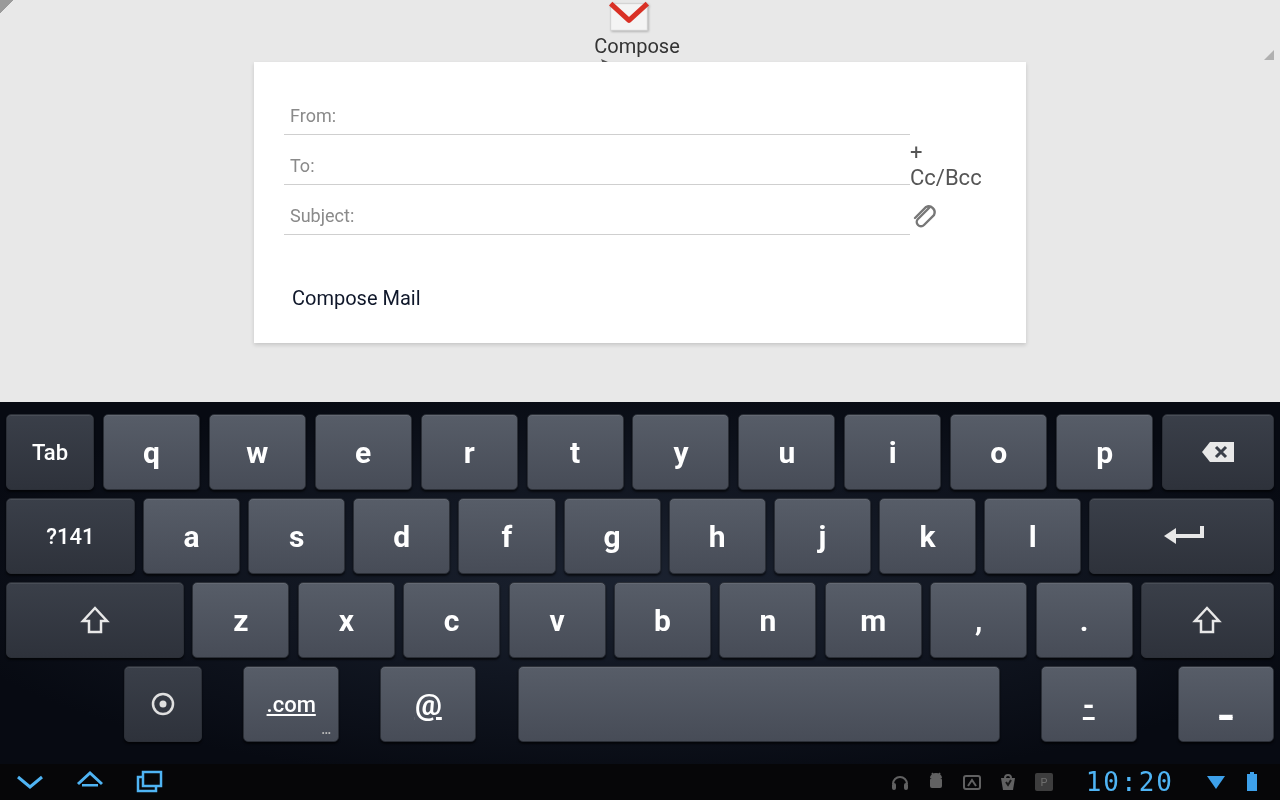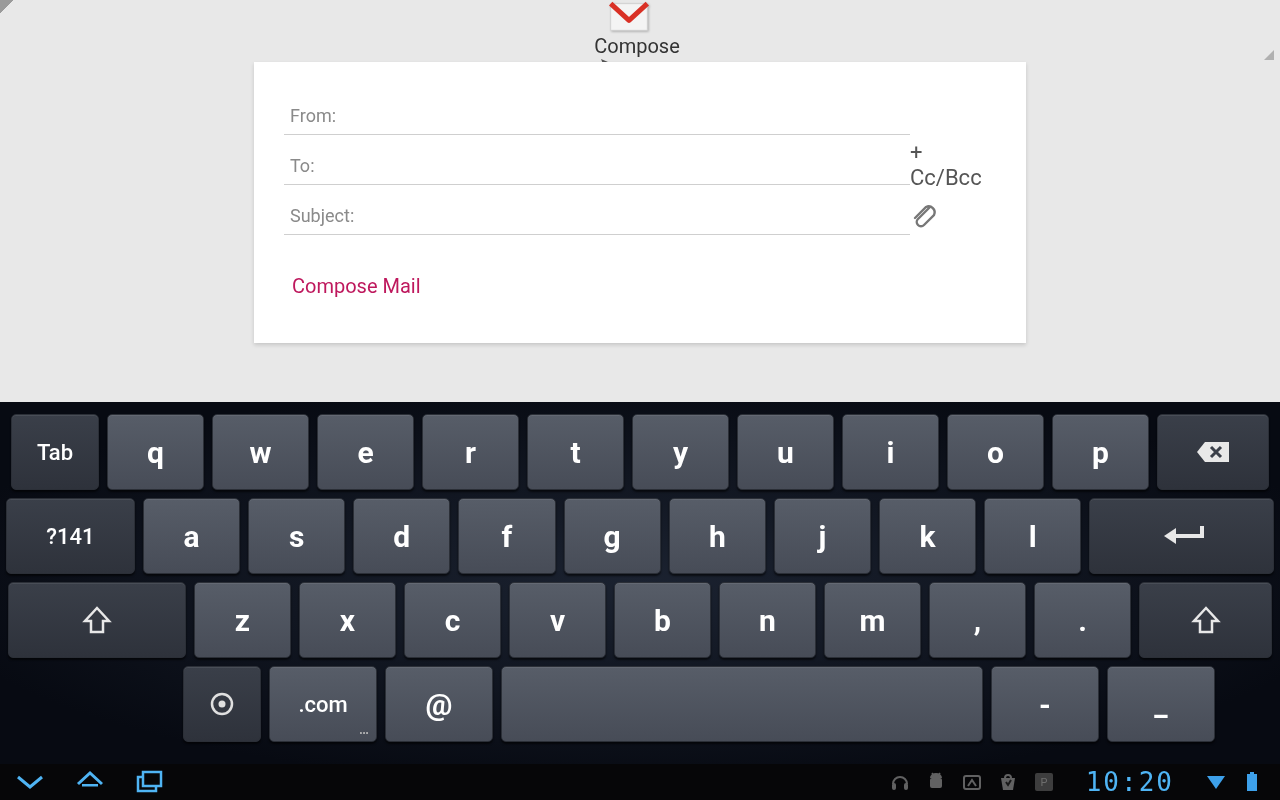--- a/index.html
+++ b/index.html
@@ -46,30 +46,30 @@
 .field {
   flex:1; height: 40px;
   display:flex; align-items:center;
   border-bottom: 1px solid #cfcfcf;
   color:#8a8a8a; font-size:18px;
   padding: 2px 6px 0 6px;
 }
 .field input { border:none; outline:none; font-size:18px; color:#333; width:100%; background:transparent; margin-left:6px;}
 .field .lbl { color:#8a8a8a; font-size:18px; }
 .side-slot { width: 86px; display:flex; align-items:center; color:#555; font-size:22px;}
-.body-area { margin-top:34px; color:#be185d; font-size:20px; padding-left:8px;}
+.body-area { margin-top:46px; color:#0f172a; font-size:20px; padding-left:8px;}
 
 
 .kbd {
   position:absolute; left:0; top:402px;
   width:1280px; height:362px;
   background: radial-gradient(ellipse at center, #1b2230 0%, #070a12 80%);
   padding: 12px 6px 6px 6px;
 }
-.krow { display:flex; gap:8px; margin-bottom:8px; justify-content:center; }
+.krow { display:flex; gap:8px; margin-bottom:8px; justify-content:space-between; }
 .key {
   height: 76px;
   background: linear-gradient(#575d68, #474c57);
   border: 1px solid #2b2f37;
   border-radius: 5px;
   display:flex; align-items:center; justify-content:center;
   color:#fff; font-size:30px; font-weight:700;
   box-shadow: inset 0 1px 0 rgba(255,255,255,.08), 0 2px 2px rgba(0,0,0,.6);
   cursor:pointer; user-select:none;
 }
@@ -78,21 +78,21 @@
 .w-std { width: 97px; }
 .w-tab { width: 88px; }
 .w-bksp { width: 112px; }
 .w-sym { width: 134px; }
 .w-l   { width: 101px; }
 .w-enter{ width: 192px;}
 .w-shift{ width: 178px;}
 .w-shiftR{ width: 133px;}
 .w-z   { width: 97px;}
 .w-sp  { width: 482px;}
-.w-aux { width: 108px;}
+.w-aux { width: 96px; text-decoration: underline;}
 .w-emo { width: 78px;}
 .row4 { padding-left: 118px; }
 .key.rel { position:relative;}
 .mini-dots{ position:absolute; right:6px; bottom:4px; color:#bbb; font-size:14px; letter-spacing:1px;}
 
 
 .navbar {
   position:absolute; left:0; top:764px;
   width:1280px; height:36px;
   background:#060608;

